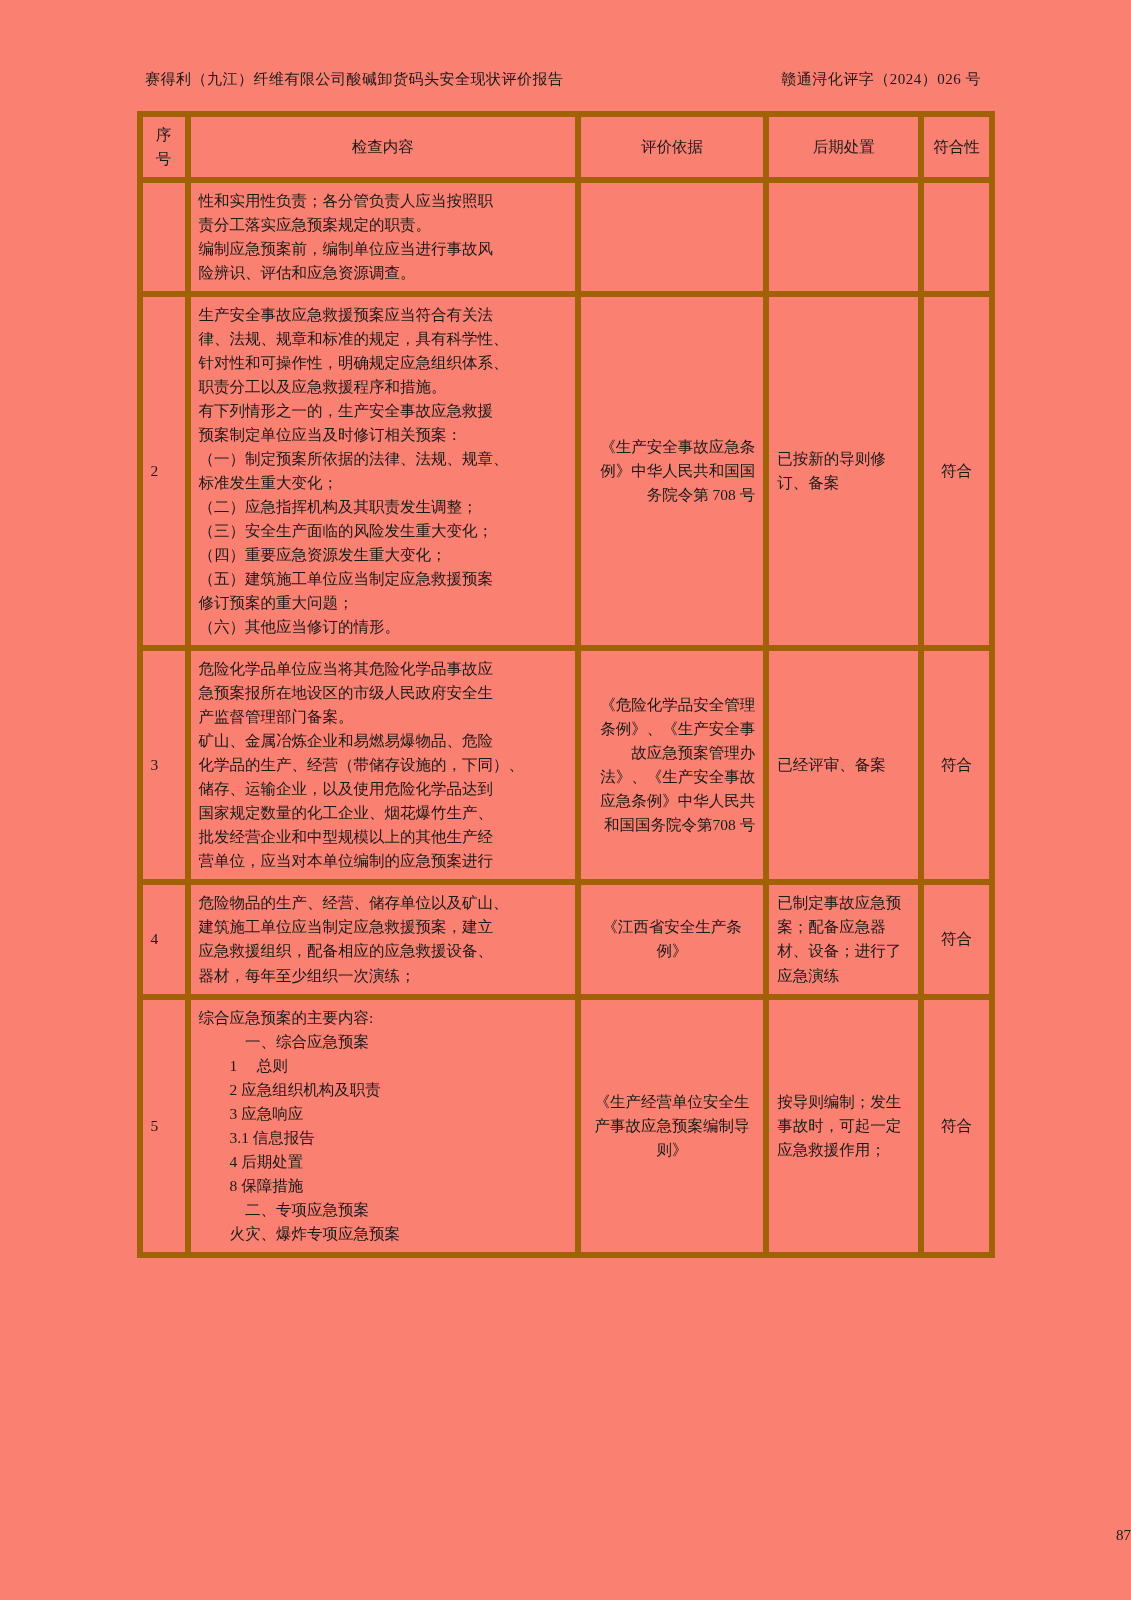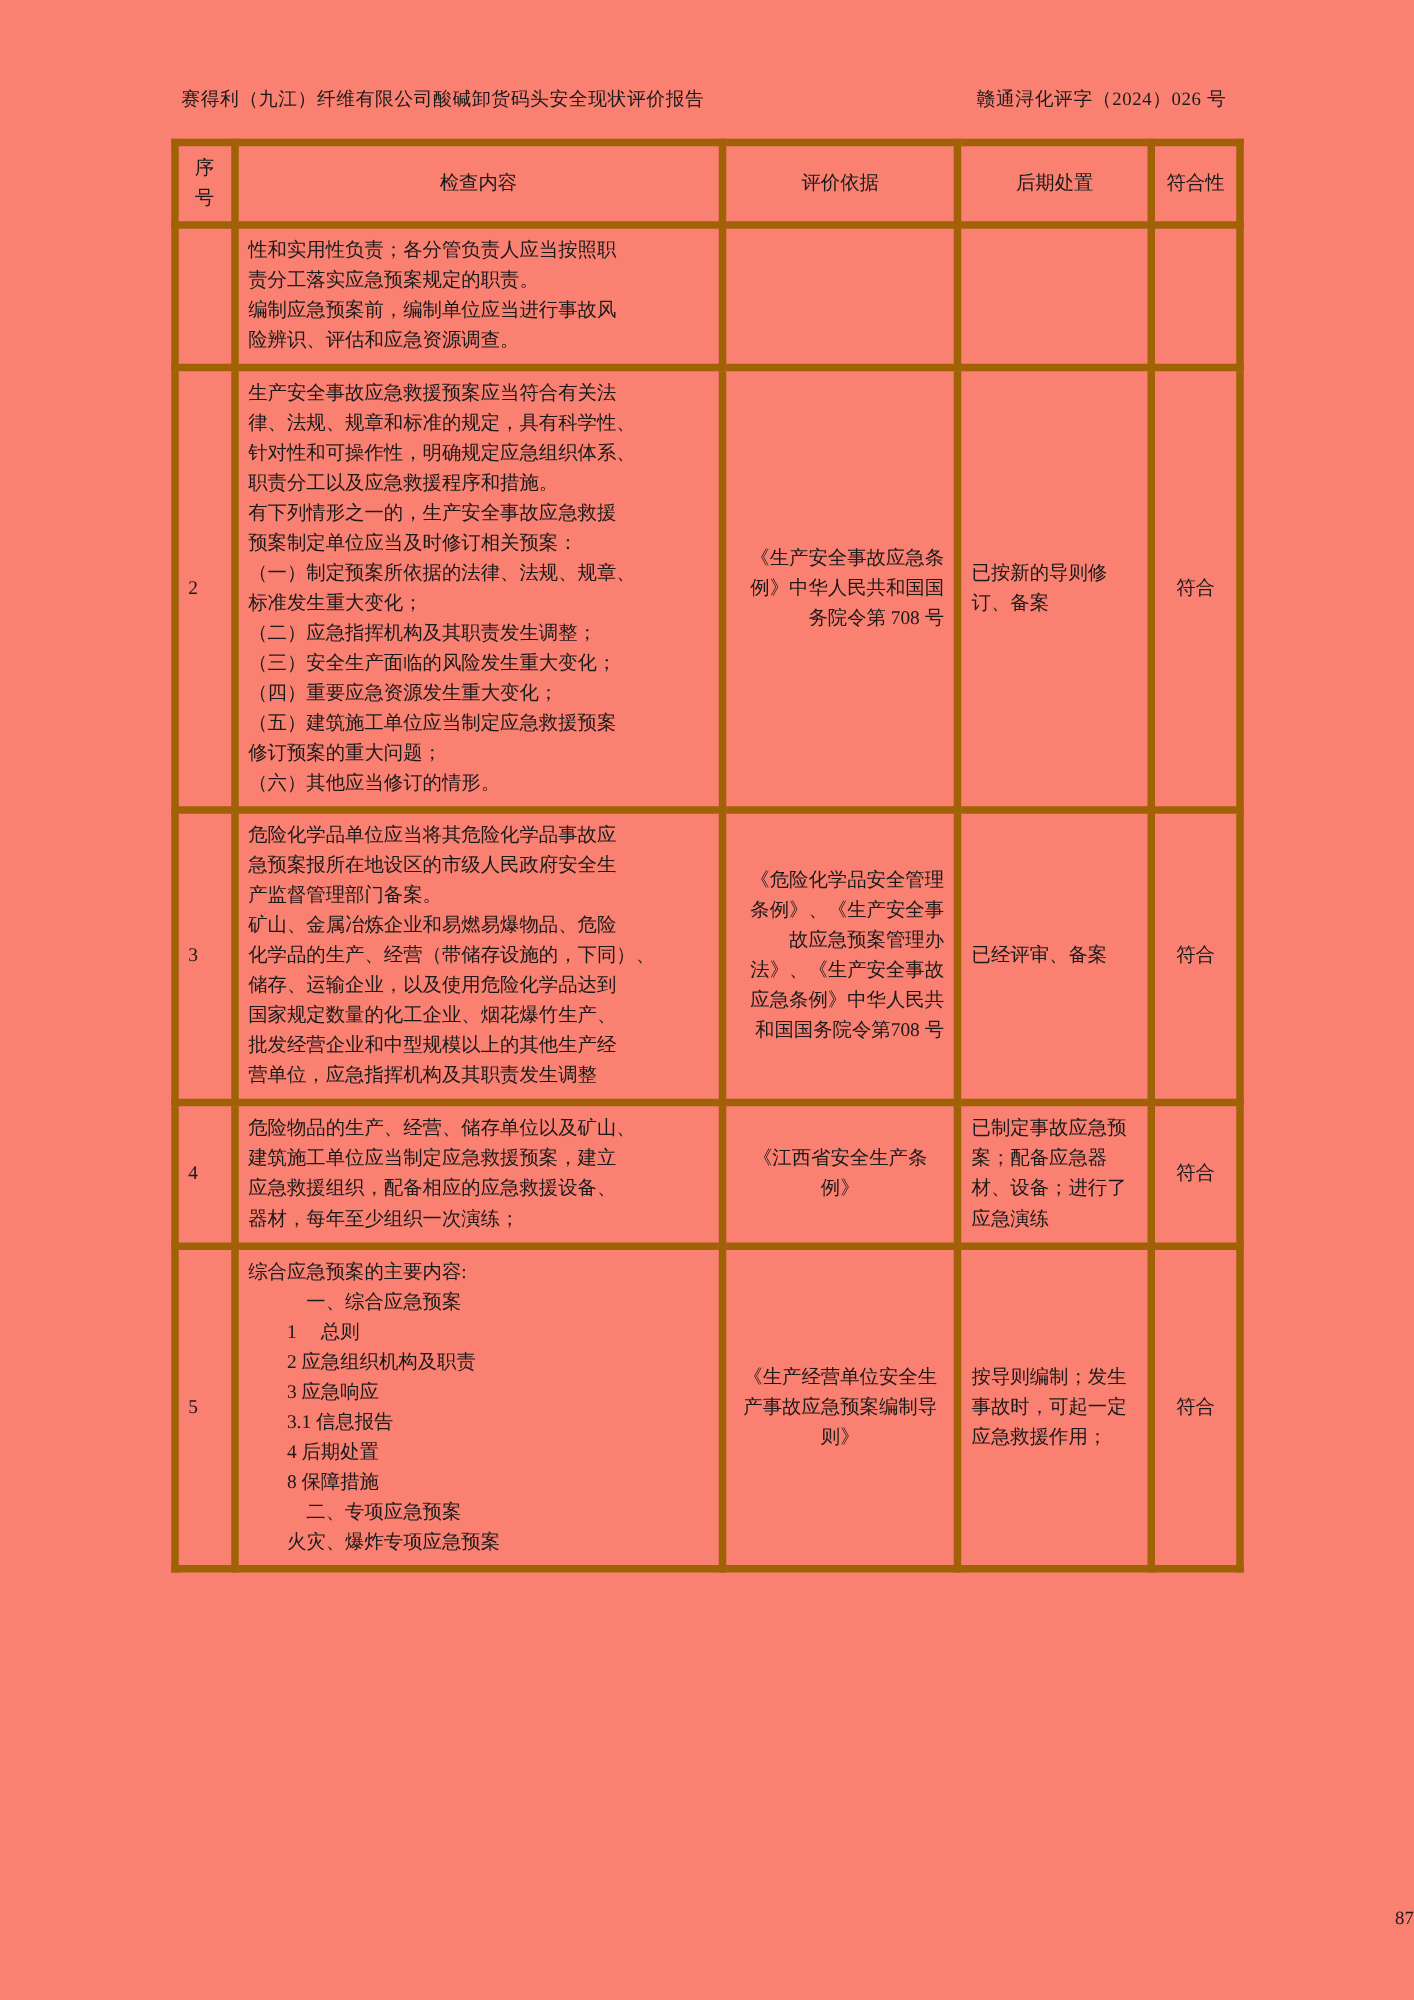--- a/index.html
+++ b/index.html
@@ -173,21 +173,21 @@
         <td class="cell-no">3</td>
         <td class="cell-content">
           <span class="line">危险化学品单位应当将其危险化学品事故应</span>
           <span class="line">急预案报所在地设区的市级人民政府安全生</span>
           <span class="line">产监督管理部门备案。</span>
           <span class="line">矿山、金属冶炼企业和易燃易爆物品、危险</span>
           <span class="line">化学品的生产、经营（带储存设施的，下同）、</span>
           <span class="line">储存、运输企业，以及使用危险化学品达到</span>
           <span class="line">国家规定数量的化工企业、烟花爆竹生产、</span>
           <span class="line">批发经营企业和中型规模以上的其他生产经</span>
-          <span class="line">营单位，应急指挥机构及其职责发生调整</span>
+          <span class="line">营单位，应当对本单位编制的应急预案进行</span>
         </td>
         <td class="cell-basis">《危险化学品安全管理条例》、《生产安全事故应急预案管理办法》、《生产安全事故应急条例》中华人民共和国国务院令第708 号</td>
         <td class="cell-situation">已经评审、备案</td>
         <td class="cell-conform">符合</td>
       </tr>
 
       <tr>
         <td class="cell-no">4</td>
         <td class="cell-content">
           <span class="line">危险物品的生产、经营、储存单位以及矿山、</span>

